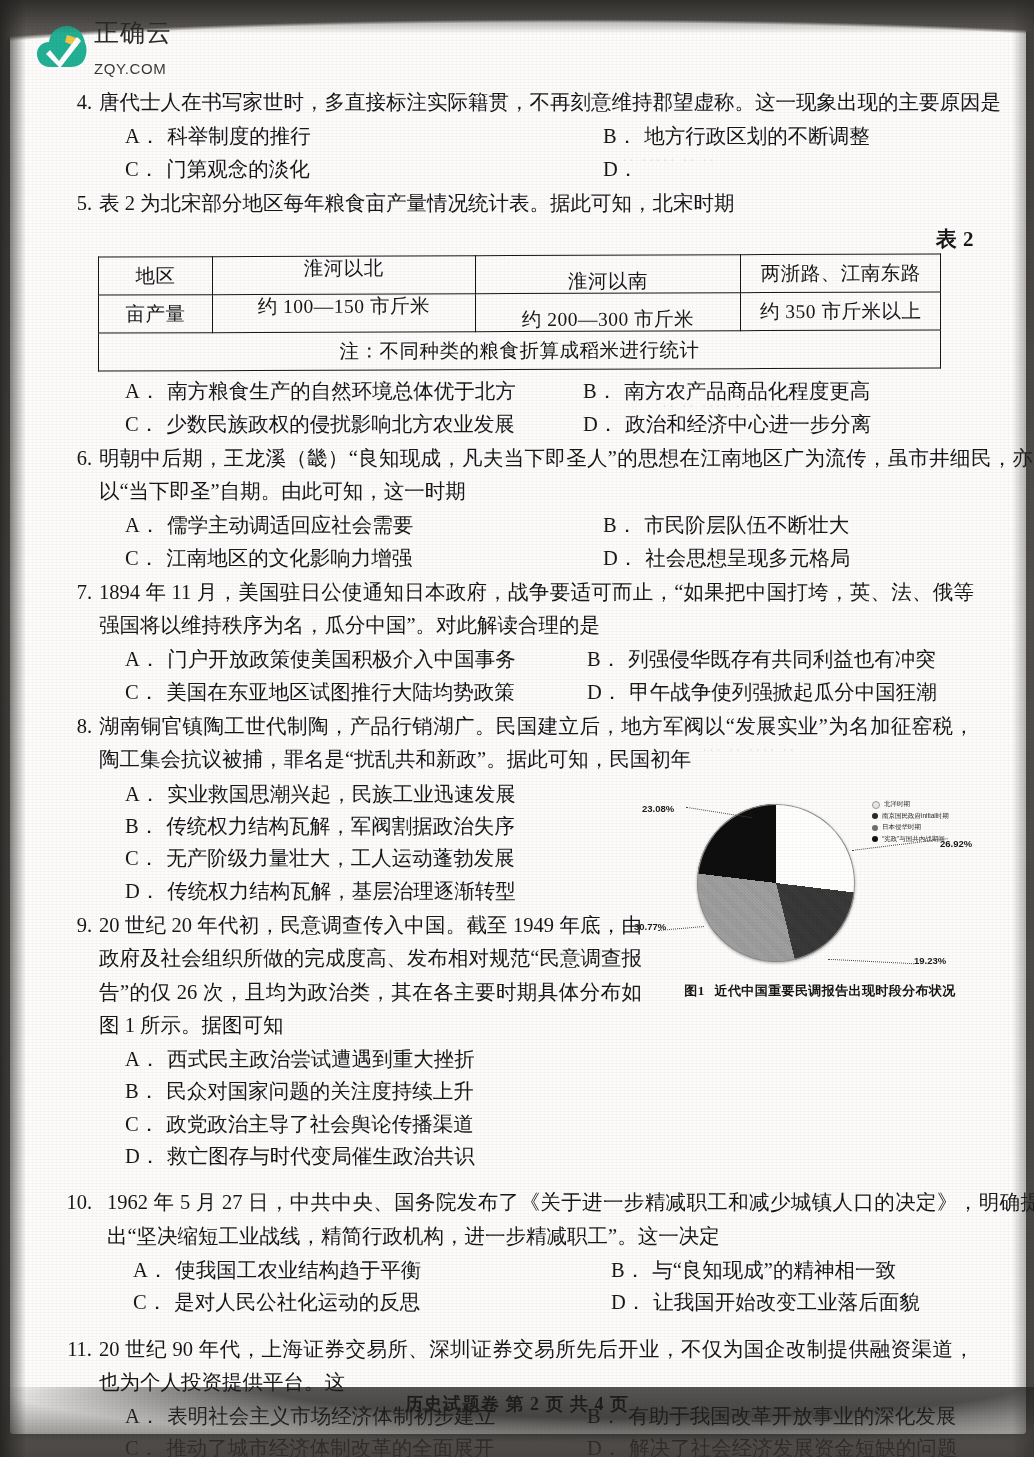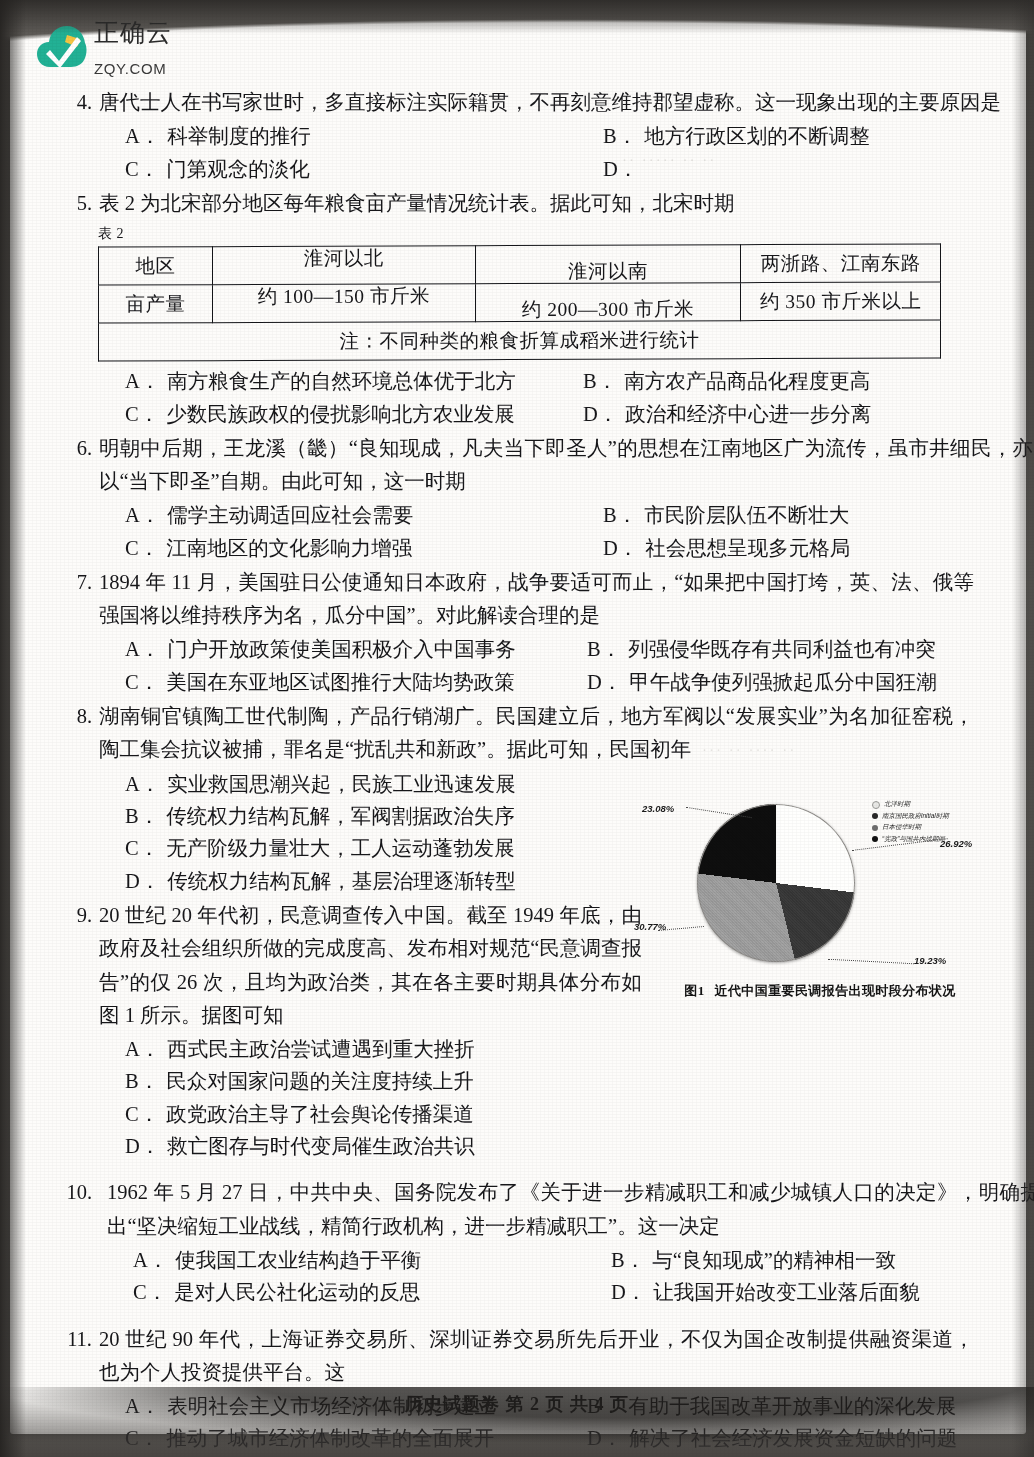--- a/index.html
+++ b/index.html
@@ -139,24 +139,25 @@
     align-items: flex-start;
     padding-left: 26px;
   }
   .opt-letter { flex: 0 0 auto; margin-right: 7px; }
   .opt-a { width: 452px; }
   .opt-b { width: 430px; }
   .opt-stack .opt { padding-left: 26px; }
 
   
   .tbl-title {
-    text-align: left;
-    font-size: 14px;
+    text-align: right;
+    font-size: 21px;
     margin: 5px 0 2px 0;
     letter-spacing: .5px;
+    font-weight: bold;
   }
   .tbl-wrap {
     position: relative;
     margin: 0 0 4px 0;
     padding-left: 36px;
   }
   table.grain {
     border-collapse: collapse;
     width: 843px;
     font-size: 19.5px;
@@ -177,21 +178,21 @@
   .cell-lift { position: relative; top: -7px; }
   .cell-drop { position: relative; top: 7px; }
 
   
   .fig-block {
     position: absolute;
     left: 640px;
     top: 798px;
     width: 360px;
   }
-  .pie-area { position: relative; width: 360px; height: 180px; font-style: italic; }
+  .pie-area { position: relative; width: 360px; height: 180px; }
   .pie {
     position: absolute;
     left: 57px;
     top: 6px;
     width: 158px;
     height: 158px;
     border-radius: 50%;
     background:
       conic-gradient(
         from 0deg,

